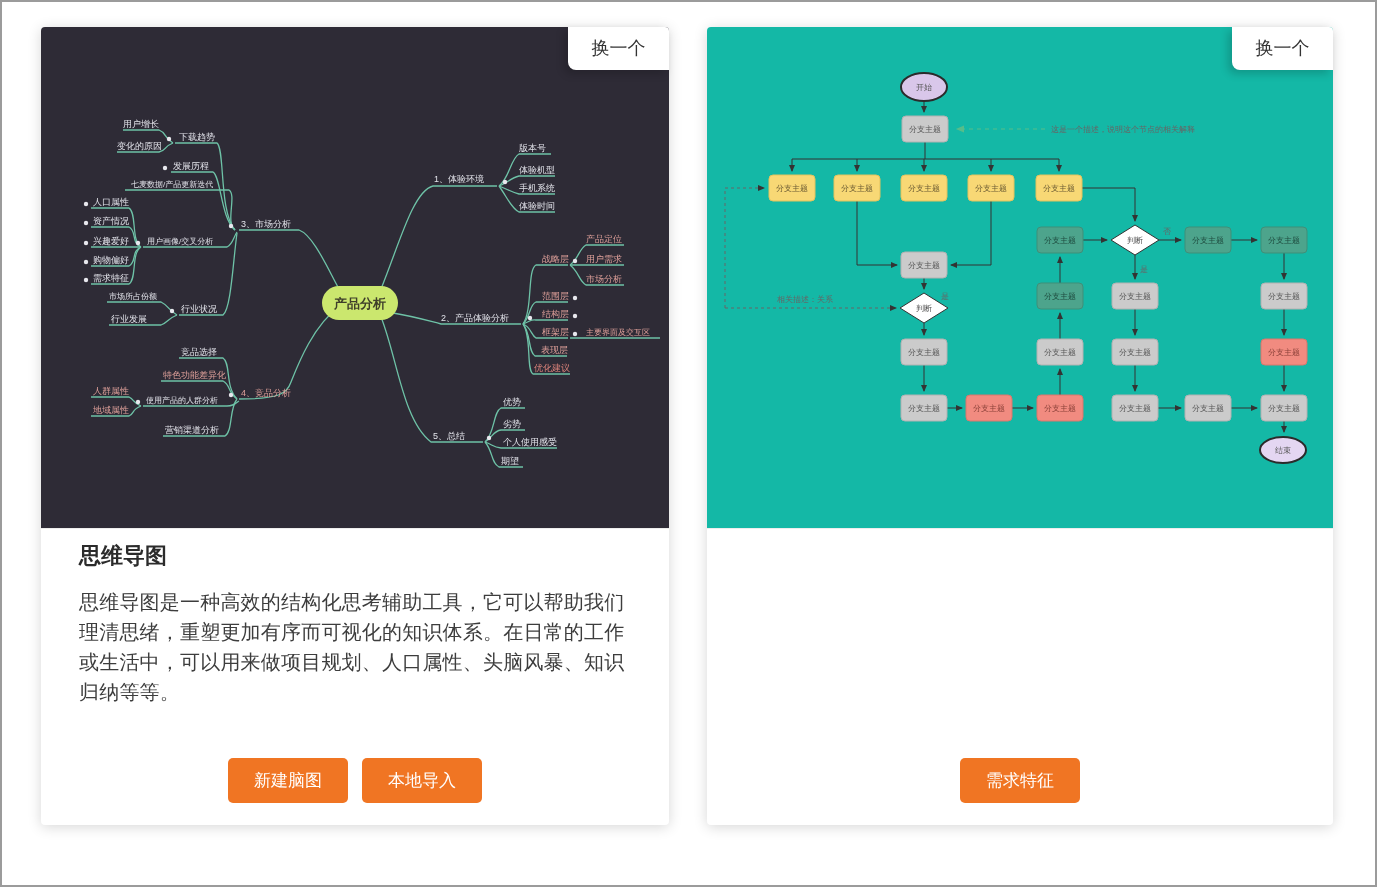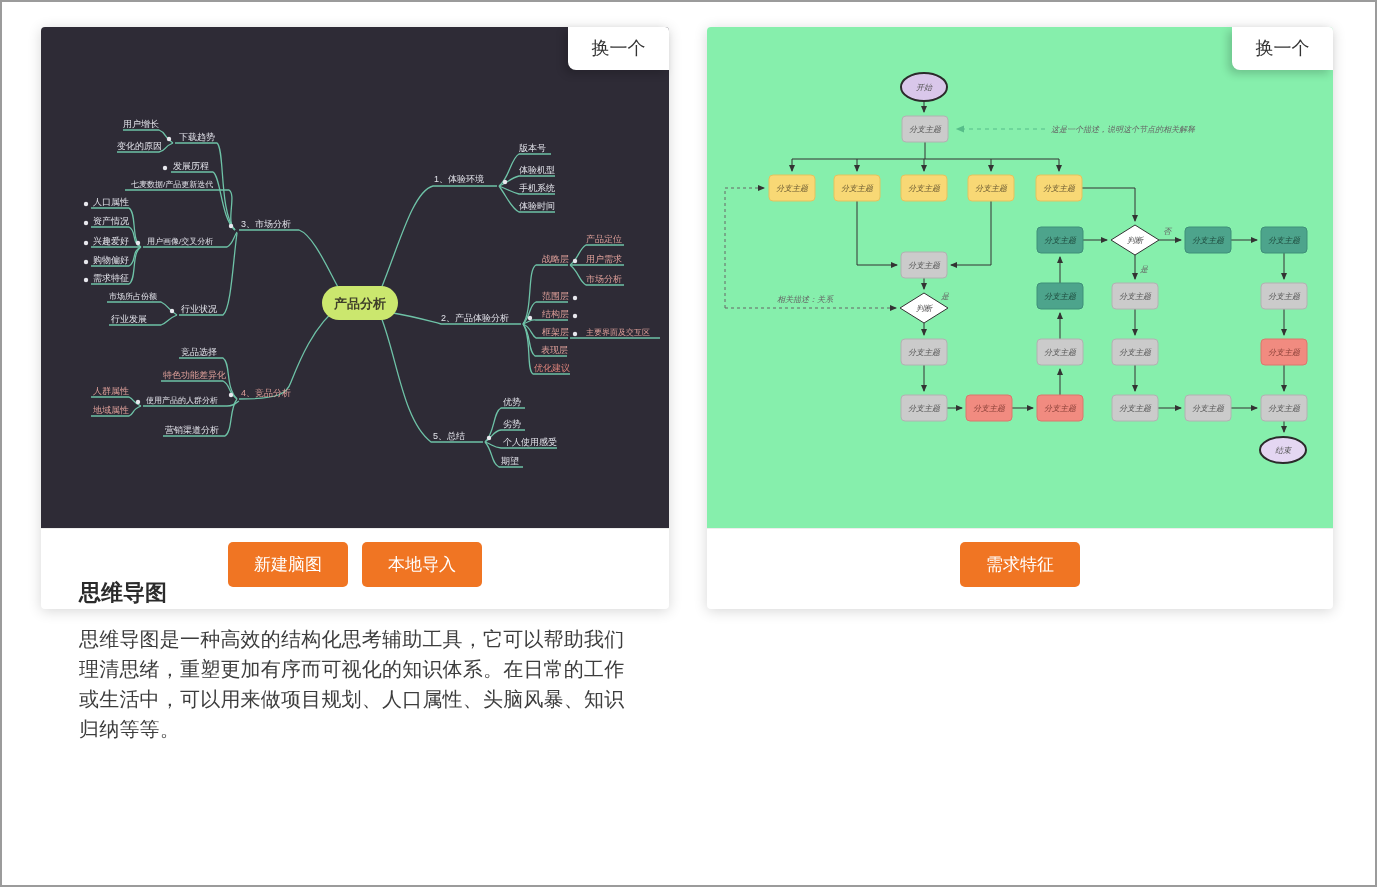--- a/index.html
+++ b/index.html
@@ -5,43 +5,43 @@
   * { margin:0; padding:0; box-sizing:border-box; }
   html,body { width:1377px; height:887px; }
   body {
     font-family:"Liberation Sans","DejaVu Sans",sans-serif;
     background:#fff;
     border:2px solid #9b9b9b;
     position:relative;
     overflow:hidden;
   }
   .card {
-    position:absolute; top:25px; height:582px; background:#fff;
+    position:absolute; top:25px; height:798px; background:#fff;
     border-radius:4px;
     box-shadow:0 2px 14px rgba(0,0,0,.16);
   }
   .card-left  { left:39px;  width:628px; }
   .card-right { left:705px; width:626px; }
   .preview {
     position:relative; height:502px; overflow:hidden;
     border-radius:4px 4px 0 0;
     border-bottom:1px solid #ededed;
   }
   .preview-dark { background:#2e2b36; }
-  .preview-light{ background:#86efac;font-style:italic; }
+  .preview-light{ background:#14b8a6; }
   .change-btn {
     position:absolute; top:0; right:0; z-index:3;
     width:101px; height:43px;
     background:#fff; color:#333;
     font-size:18px; line-height:43px; text-align:center;
     border-radius:0 4px 0 8px;
     box-shadow:-4px 4px 9px rgba(0,0,0,.18);
     cursor:pointer; user-select:none;
   }
-  .info { padding:28px 38px 0 38px;margin-top:21px; }
+  .info { padding:12px 38px 0 38px; }
   .card-title { font-size:22px; font-weight:bold; color:#2b2b2b; }
   .card-desc  { margin-top:16px; font-size:20px; color:#3d3d3d; line-height:1.5; letter-spacing:.2px; }
   .btn-row {
     position:absolute; left:0; right:0; bottom:22px;
     display:flex; justify-content:center; gap:14px;
   }
   .action-btn {
     background:#f07523; color:#fff; border:none; cursor:pointer;
     font-size:17px; padding:11px 26px; border-radius:5px;
     font-family:inherit;

